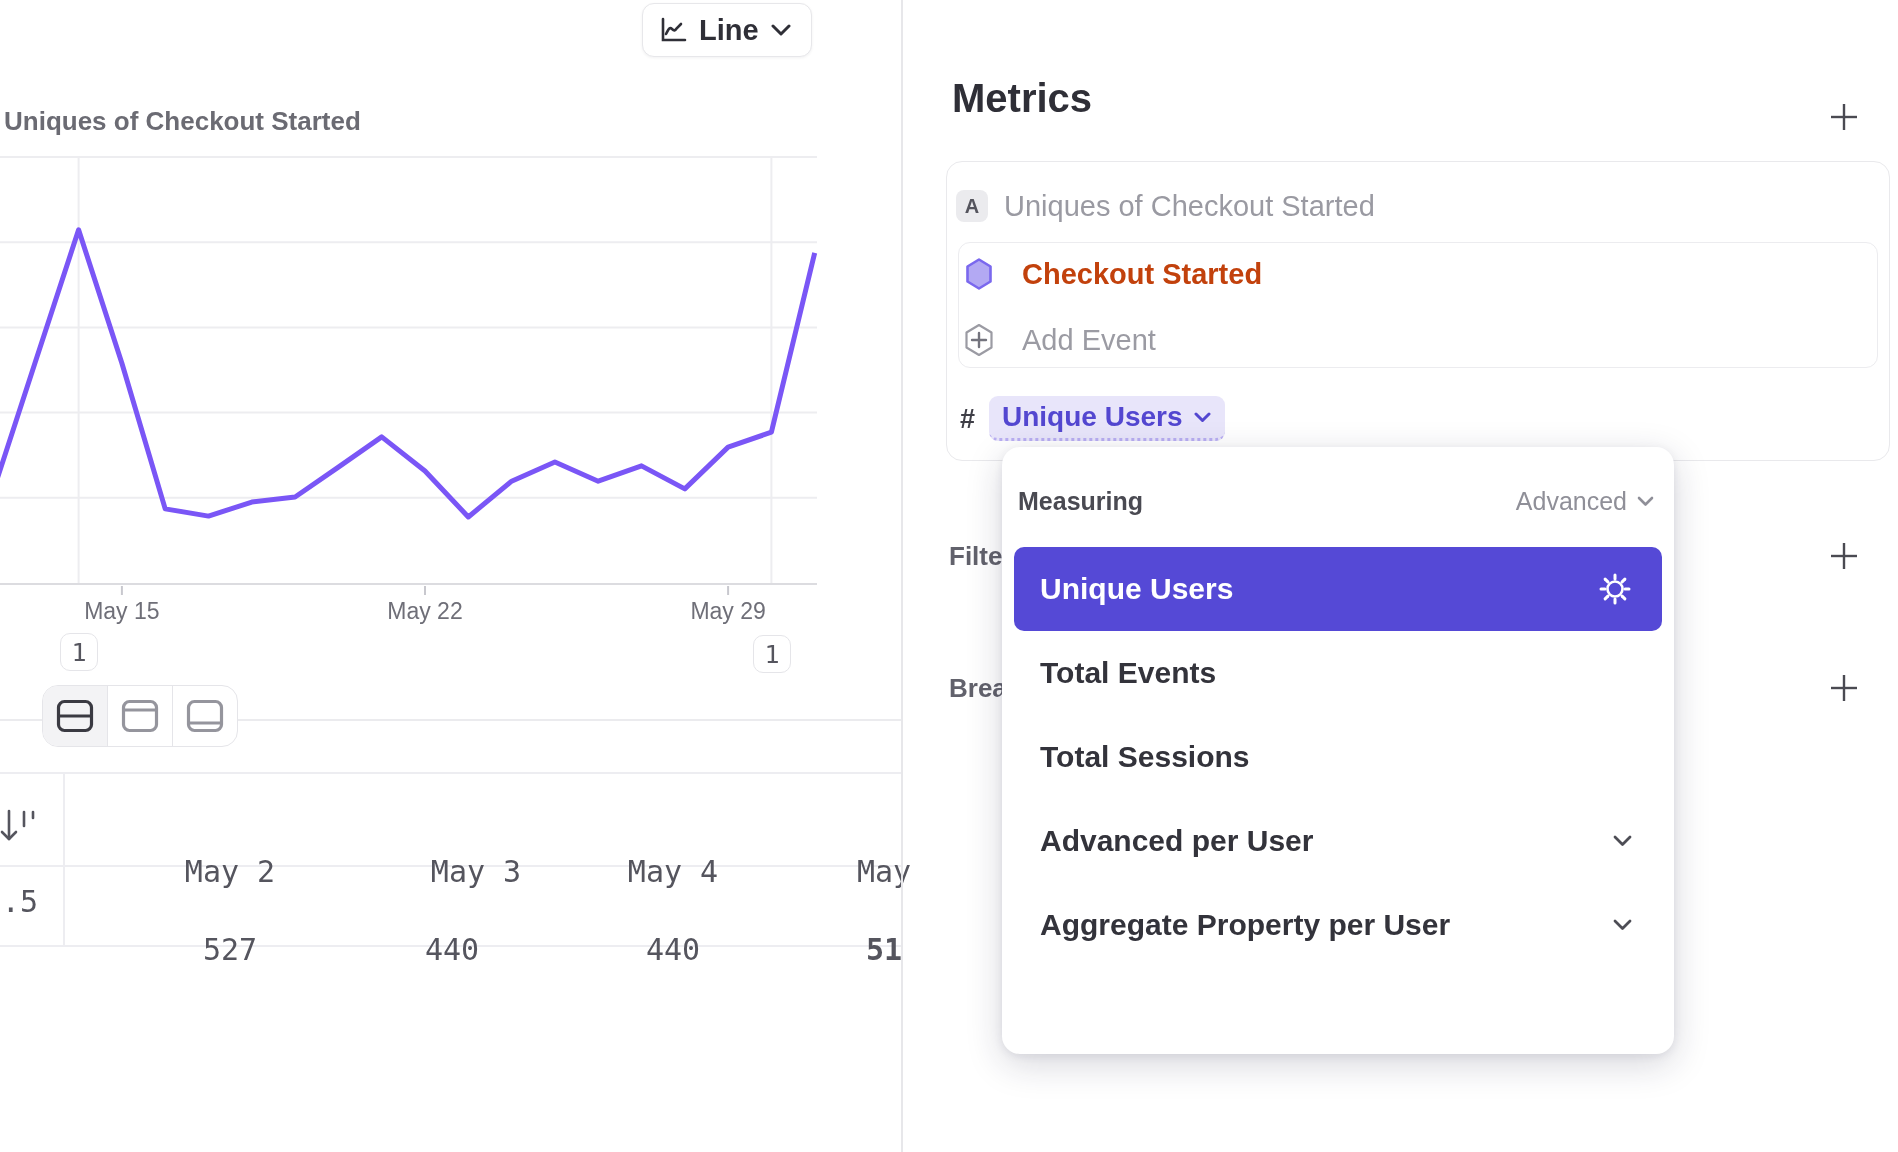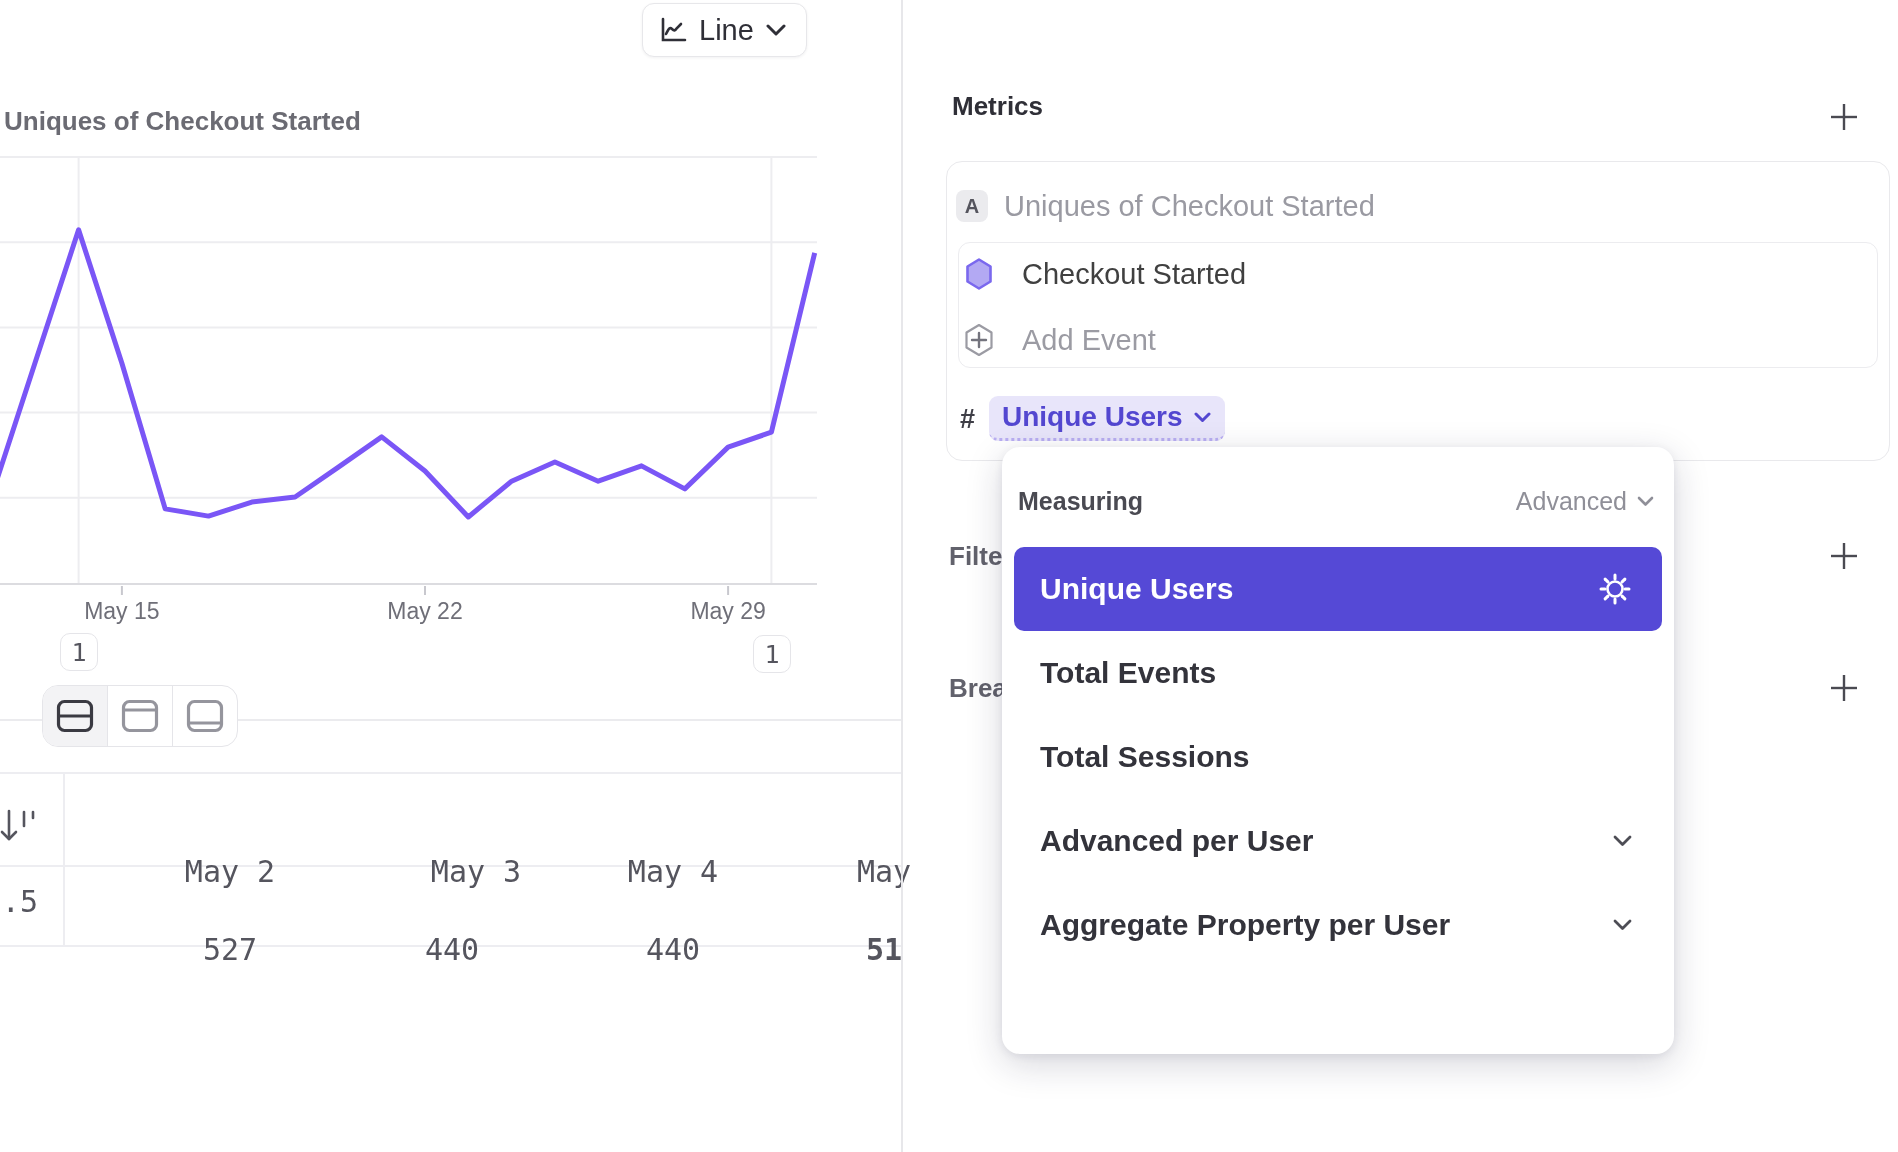--- a/index.html
+++ b/index.html
@@ -12,21 +12,21 @@
   .abs { position:absolute; }
   .mono { font-family:"DejaVu Sans Mono","Liberation Mono",monospace; }
 
   
   .line-btn {
     left:642px; top:3px; height:54px; padding:0 20px 0 16px;
     display:flex; align-items:center; gap:12px;
     background:#fff; border:1.5px solid #e7e7ea; border-radius:12px;
     box-shadow:0 1px 3px rgba(20,20,40,.06); cursor:pointer;
   }
-  .line-btn .lbl { font-size:29px; font-weight:400; color:#2f2f37; }
+  .line-btn .lbl { font-size:29px; font-weight:700; color:#2f2f37; }
   .chart-title { left:4px; top:106px; font-size:26px; font-weight:600; color:#6b6b73; }
   #chart-wrap { left:0; top:0; width:910px; height:660px; }
   #chart-wrap svg { position:absolute; left:0; top:0; }
   .x-label { position:absolute; transform:translateX(-50%); top:598px; font-size:23px; color:#6f6f78; white-space:nowrap; }
   .one-badge {
     width:38px; height:38px; background:#fff; border:1.5px solid #e5e5e9; border-radius:10px;
     display:flex; align-items:center; justify-content:center;
     font-size:25px; color:#55555e;
   }
   .splitter { left:0; top:719px; width:902px; height:1.5px; background:#ebebee; }
@@ -39,30 +39,30 @@
   .seg-cell.sel { background:#f3f3f5; }
   
   .tline { background:#ededf1; }
   .th,.td { position:absolute; transform:translateX(-50%); white-space:nowrap;margin-top:48px; }
   .th { top:806px; font-size:30px; color:#55555e; }
   .td { top:884px; font-size:30px; color:#55555e; }
   .row-label { left:-20px; width:58px; top:884px; text-align:right; font-size:30px; color:#55555e; }
 
   
   .vdivider { left:901px; top:0; width:1.5px; height:1152px; background:#e7e7ea; }
-  .metrics-title { left:952px; top:91px; font-size:26px; font-weight:700; color:#2f2f37; }
+  .metrics-title { left:952px; top:76px; font-size:40px; font-weight:700; color:#2f2f37; }
   .plus-btn { width:34px; height:34px; display:flex; align-items:center; justify-content:center; cursor:pointer; }
   .metric-card { left:946px; top:161px; width:944px; height:300px; border:1.5px solid #e9e9ec; border-radius:16px; background:#fff; }
   .a-badge {
     left:956px; top:190px; width:32px; height:32px; background:#ebebee; border-radius:8px;
     display:flex; align-items:center; justify-content:center; font-size:20px; font-weight:700; color:#55555e;
   }
   .card-header { left:1004px; top:190px; height:32px; line-height:33px; font-size:29px; color:#9a9aa2; }
   .event-box { left:958px; top:242px; width:920px; height:126px; border:1.5px solid #ececef; border-radius:12px; background:#fff; }
-  .event-label { left:1022px; top:258px; height:32px; line-height:32px; font-size:29px; font-weight:400; color:#404040; cursor:pointer; }
+  .event-label { left:1022px; top:258px; height:32px; line-height:32px; font-size:29px; font-weight:700; color:#c2410c; cursor:pointer; }
   .add-event-label { left:1022px; top:324px; height:32px; line-height:32px; font-size:29px; color:#9b9ba3; cursor:pointer; }
   .hash { left:960px; top:404px; font-size:27px; font-weight:600; color:#3f3f47; }
   .agg-pill {
     left:989px; top:396px; height:45px; padding:0 14px 0 13px;
     display:flex; align-items:center; gap:11px;
     background:#e8e5fa; border-radius:9px; border-bottom:3px dotted #b9aef2; cursor:pointer;
   }
   .agg-pill .txt { font-size:28px; font-weight:600; color:#5347d0; }
   .section-label { font-size:26px; font-weight:700; color:#62626c; }
 

